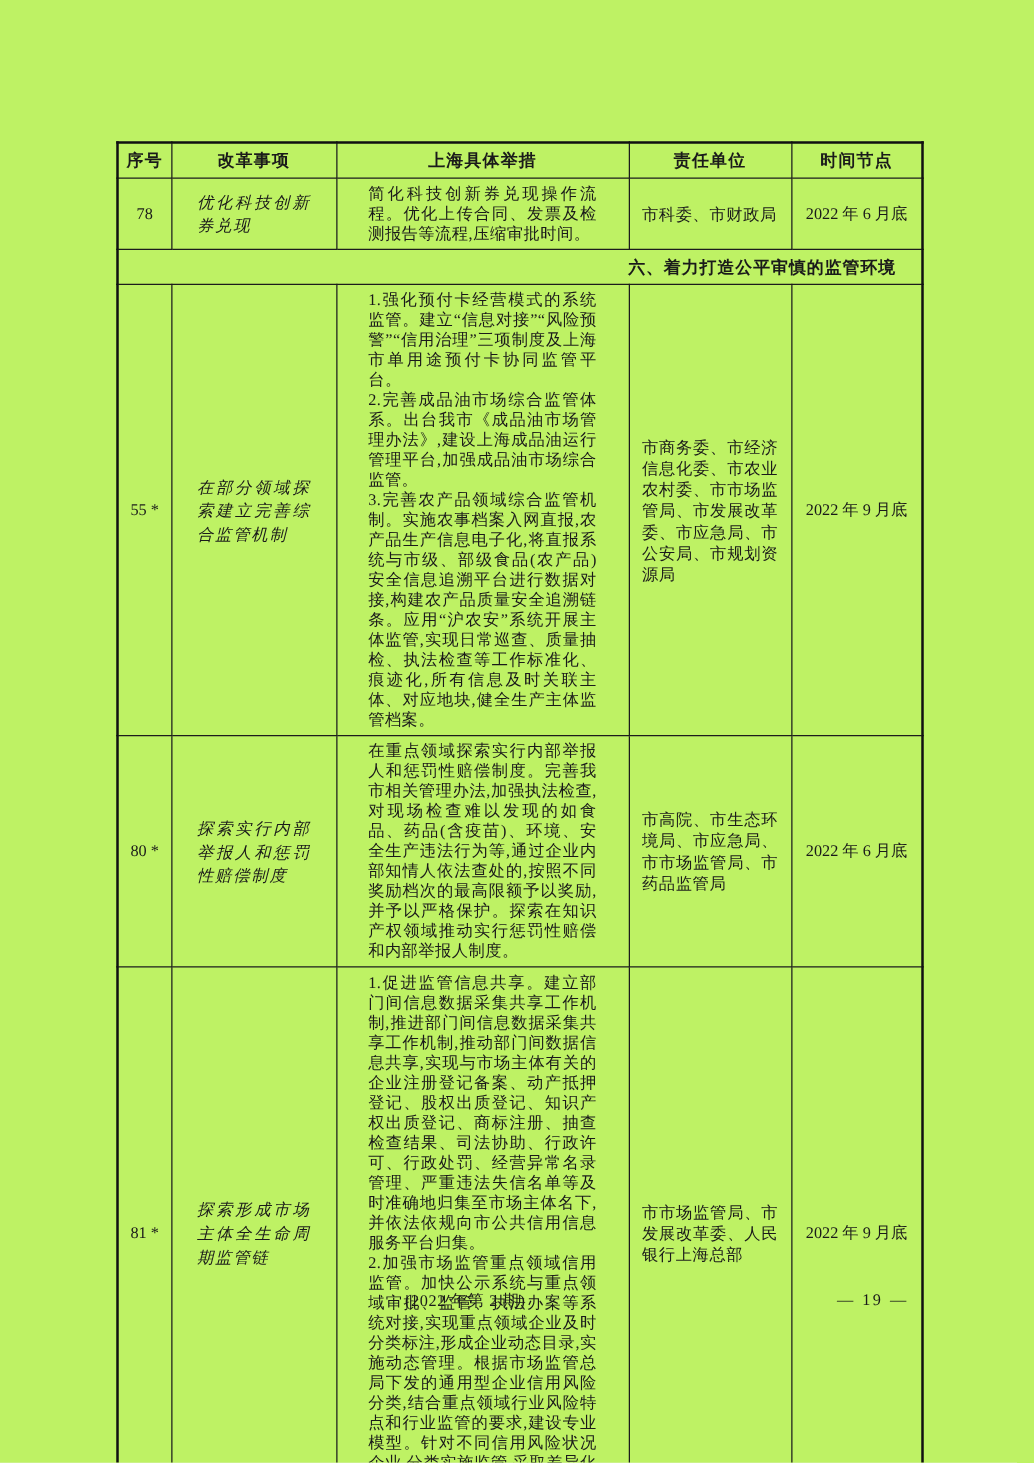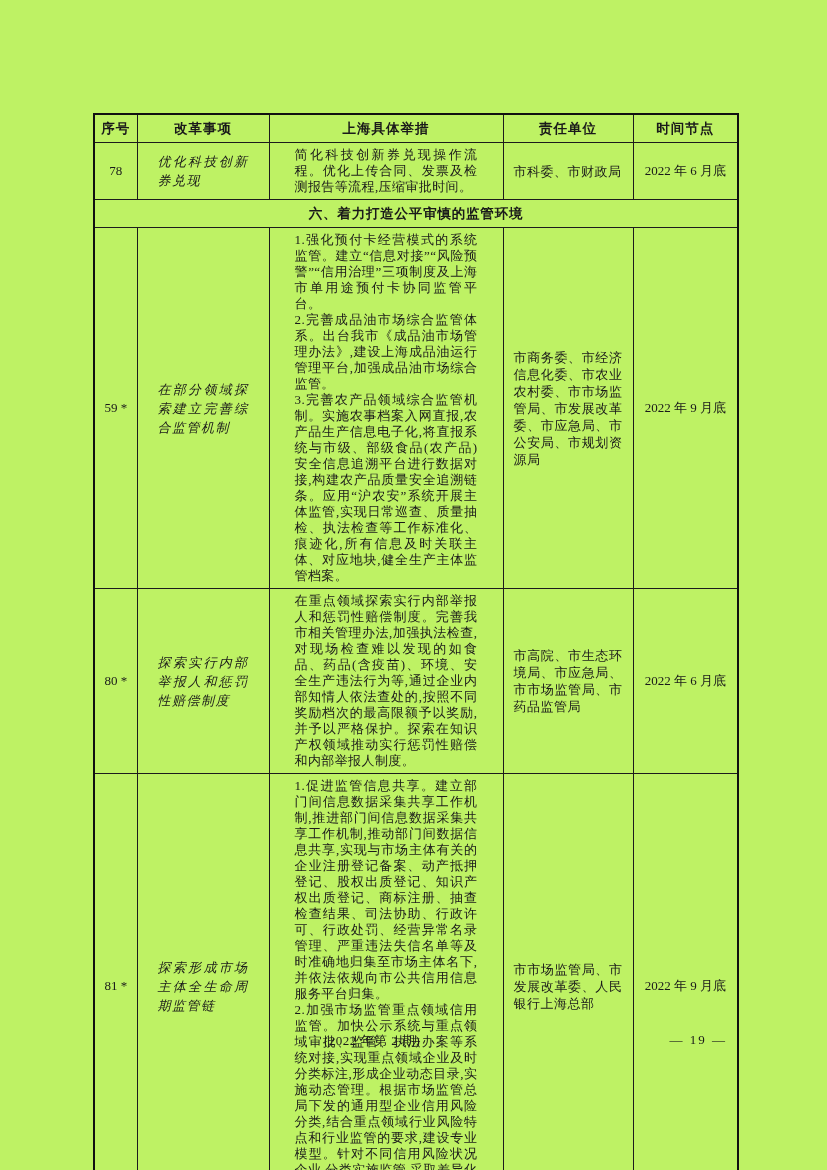--- a/index.html
+++ b/index.html
@@ -62,23 +62,23 @@
   }
   td.deadline-cell {
     text-align: center;
     white-space: nowrap;
     padding: 0 2px;
   }
   td.section-cell {
     font-weight: bold;
     font-size: 13.5px;
     height: 27px;
-    padding: 0 8px;
+    padding: 0 20px;
     letter-spacing: 0.8px;
-    text-align: center;
+    text-align: right;
   }
   .footer {
     position: absolute;
     left: 0; top: 1032px;
     width: 827px; height: 20px;
     font-size: 13px;
     color: #1a1a1a;
   }
   .footer .issue { position: absolute; left: 324px; letter-spacing: 0.5px; }
   .footer .pagenum { position: absolute; right: 100px; letter-spacing: 2px; }
@@ -112,21 +112,21 @@
           <td class="measures-cell">
             <div class="para">简化科技创新券兑现操作流程。优化上传合同、发票及检测报告等流程,压缩审批时间。</div>
           </td>
           <td class="unit-cell">市科委、市财政局</td>
           <td class="deadline-cell">2022 年 6 月底</td>
         </tr>
         <tr>
           <td colspan="5" class="section-cell">六、着力打造公平审慎的监管环境</td>
         </tr>
         <tr>
-          <td class="serial-cell">59 *</td>
+          <td class="serial-cell">55 *</td>
           <td class="item-cell">在部分领域探索建立完善综合监管机制</td>
           <td class="measures-cell">
             <div class="para">1.强化预付卡经营模式的系统监管。建立“信息对接”“风险预警”“信用治理”三项制度及上海市单用途预付卡协同监管平台。</div>
             <div class="para">2.完善成品油市场综合监管体系。出台我市《成品油市场管理办法》,建设上海成品油运行管理平台,加强成品油市场综合监管。</div>
             <div class="para">3.完善农产品领域综合监管机制。实施农事档案入网直报,农产品生产信息电子化,将直报系统与市级、部级食品(农产品)安全信息追溯平台进行数据对接,构建农产品质量安全追溯链条。应用“沪农安”系统开展主体监管,实现日常巡查、质量抽检、执法检查等工作标准化、痕迹化,所有信息及时关联主体、对应地块,健全生产主体监管档案。</div>
           </td>
           <td class="unit-cell">市商务委、市经济信息化委、市农业农村委、市市场监管局、市发展改革委、市应急局、市公安局、市规划资源局</td>
           <td class="deadline-cell">2022 年 9 月底</td>
         </tr>
         <tr>

